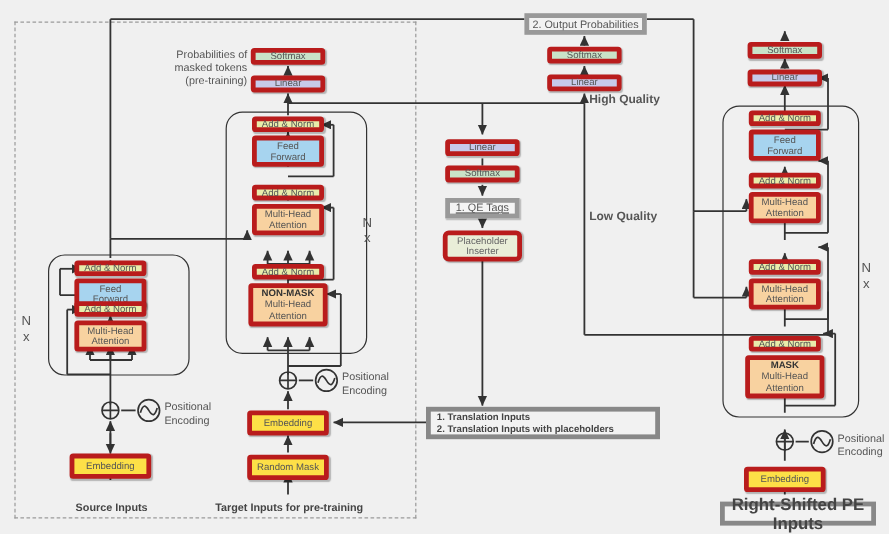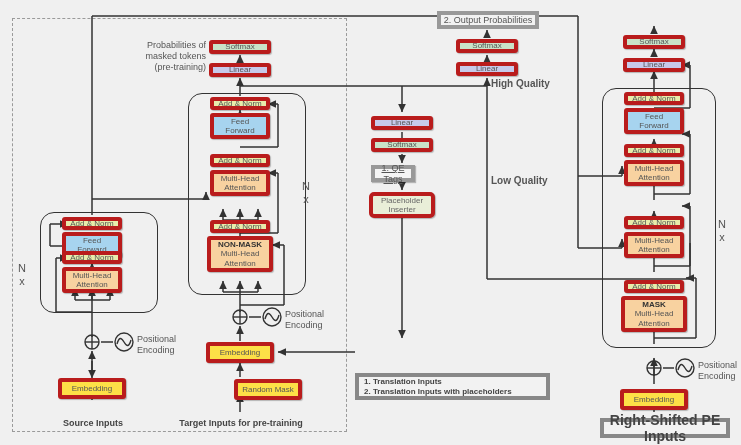--- a/index.html
+++ b/index.html
@@ -306,31 +306,31 @@
       </svg>
   </div>
   <svg class="wires" style="z-index:2;" viewBox="0 0 741 445">
       <line x1="249" y1="317" x2="261" y2="317" stroke="#333" stroke-width="1.5"></line>
     </svg>
   <div class="lbl" style="left:285px;top:309px;width:62px;">
     <span>Positional</span><br><span>Encoding</span>
   </div>
 
   <div class="box embed" style="left:206px;top:342px;width:68px;height:21px;">Embedding</div>
-  <div class="box embed" style="left:206px;top:379px;width:68px;height:21px;margin-left:28px;">Random Mask</div>
+  <div class="box embed" style="left:206px;top:379px;width:68px;height:21px;">Random Mask</div>
   <div class="lbl bold" style="left:170px;top:418px;width:142px;text-align:center;">Target Inputs for pre-training</div>
 
   <div class="box linear" style="left:371px;top:116px;width:62px;height:14px;">Linear</div>
   <div class="box softmax" style="left:371px;top:138px;width:62px;height:14px;">Softmax</div>
-  <div class="box qetag" style="left:371px;top:165px;width:44px;height:17px;text-decoration:underline;">1. QE Tags</div>
+  <div class="box qetag" style="left:371px;top:165px;width:62px;height:17px;text-decoration:underline;">1. QE Tags</div>
   <div class="box ph" style="left:369px;top:192px;width:66px;height:26px;">
     <div><span>Placeholder</span><br><span>Inserter</span></div>
   </div>
 
-  <div class="box plain" style="left:355px;top:339px;width:195px;height:27px;justify-content:flex-start;padding-left:5px;text-align:left;font-size:8px;margin-top:34px;">
+  <div class="box plain" style="left:355px;top:339px;width:195px;height:27px;justify-content:flex-start;padding-left:5px;text-align:left;font-size:8px;">
     <div><span>1. Translation Inputs</span><br><span>2. Translation Inputs with placeholders</span></div>
   </div>
 
   <div class="box plainlt" style="left:437px;top:11px;width:102px;height:18px;">2. Output Probabilities</div>
   <div class="box softmax" style="left:456px;top:39px;width:62px;height:14px;">Softmax</div>
   <div class="box linear" style="left:456px;top:62px;width:62px;height:14px;">Linear</div>
 
   <div class="lbl qual" style="left:491px;top:78px;">
     <span>High Quality</span>
   </div>

